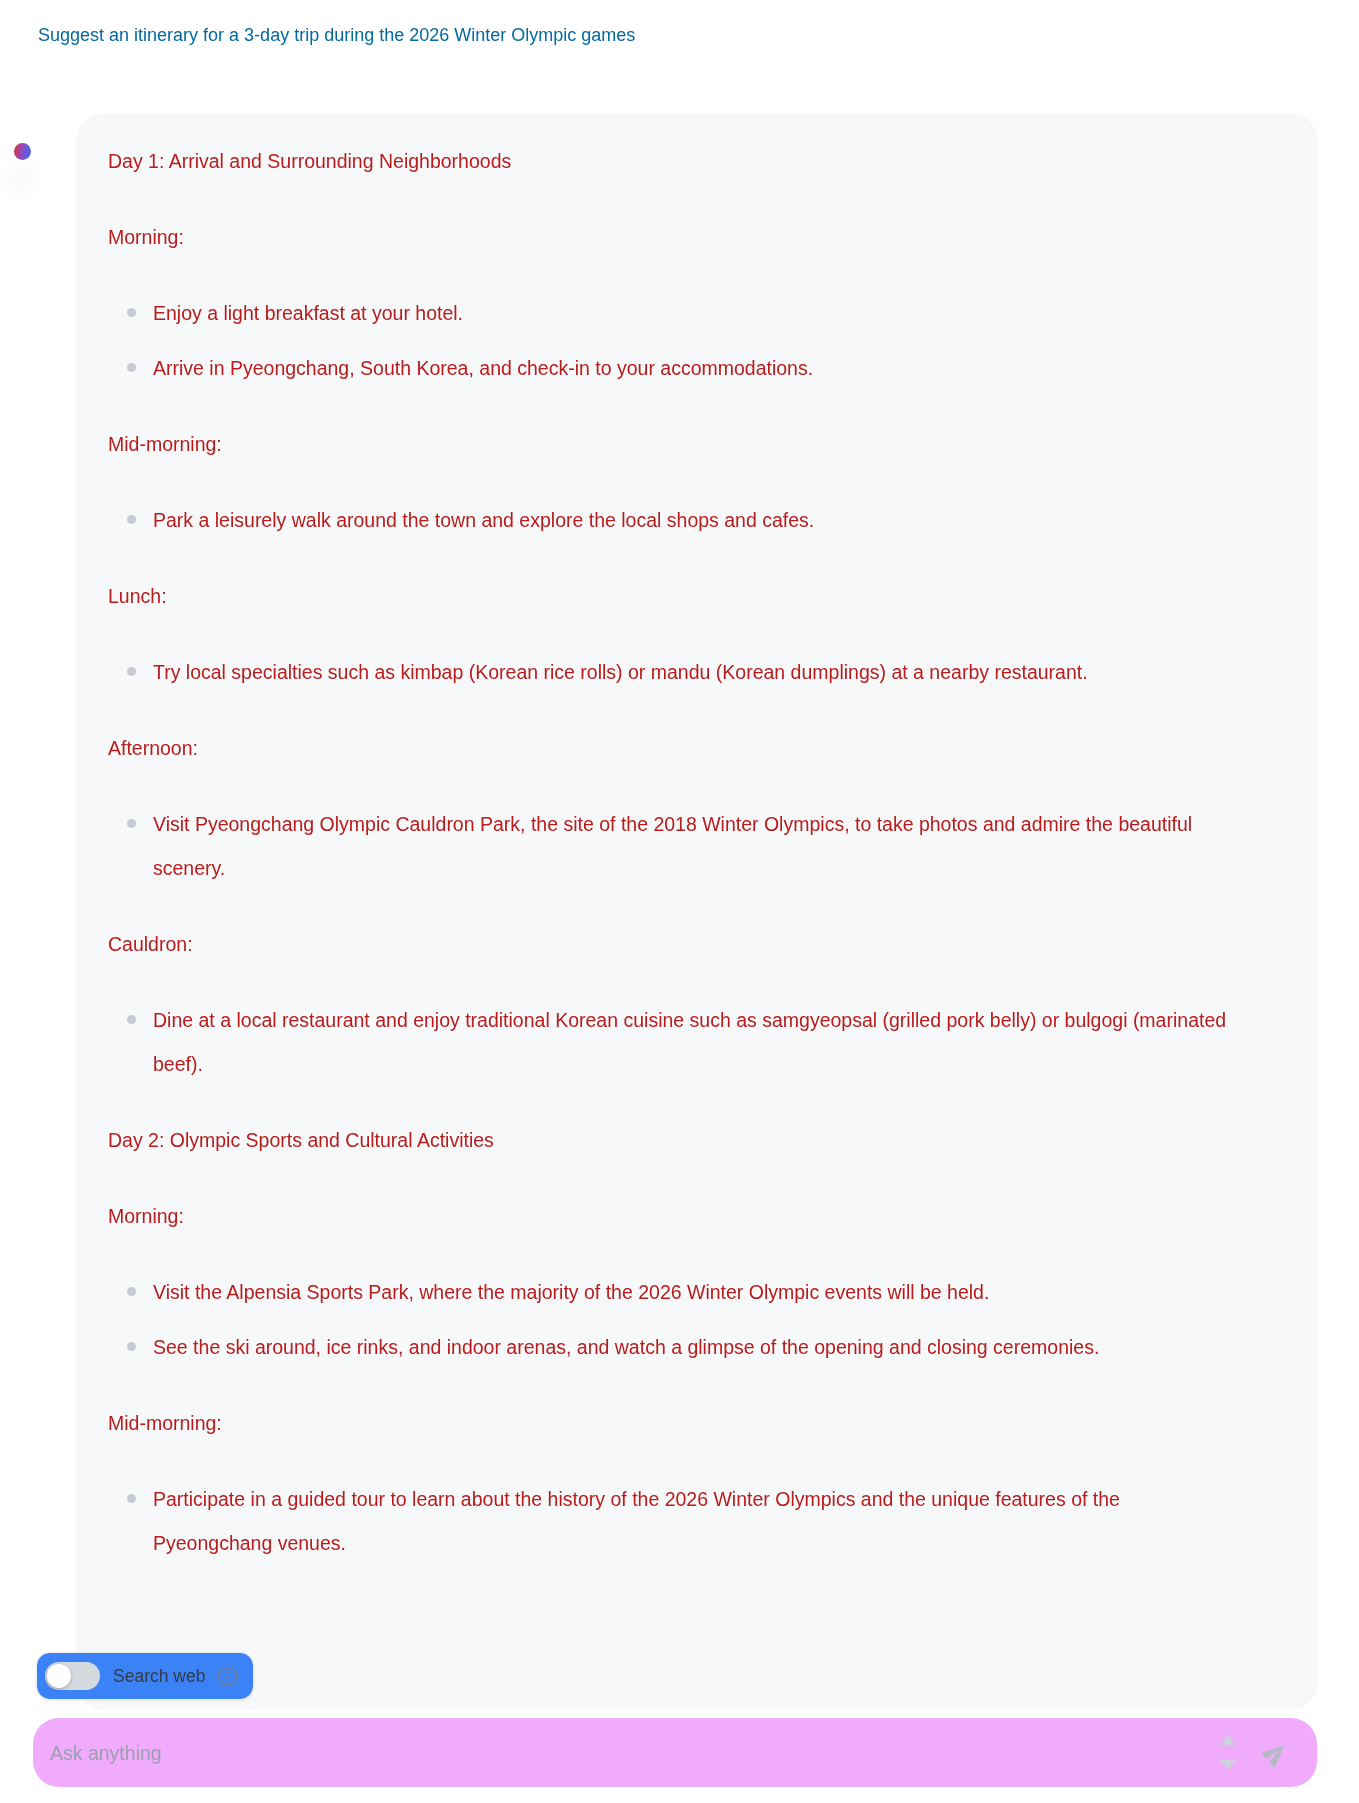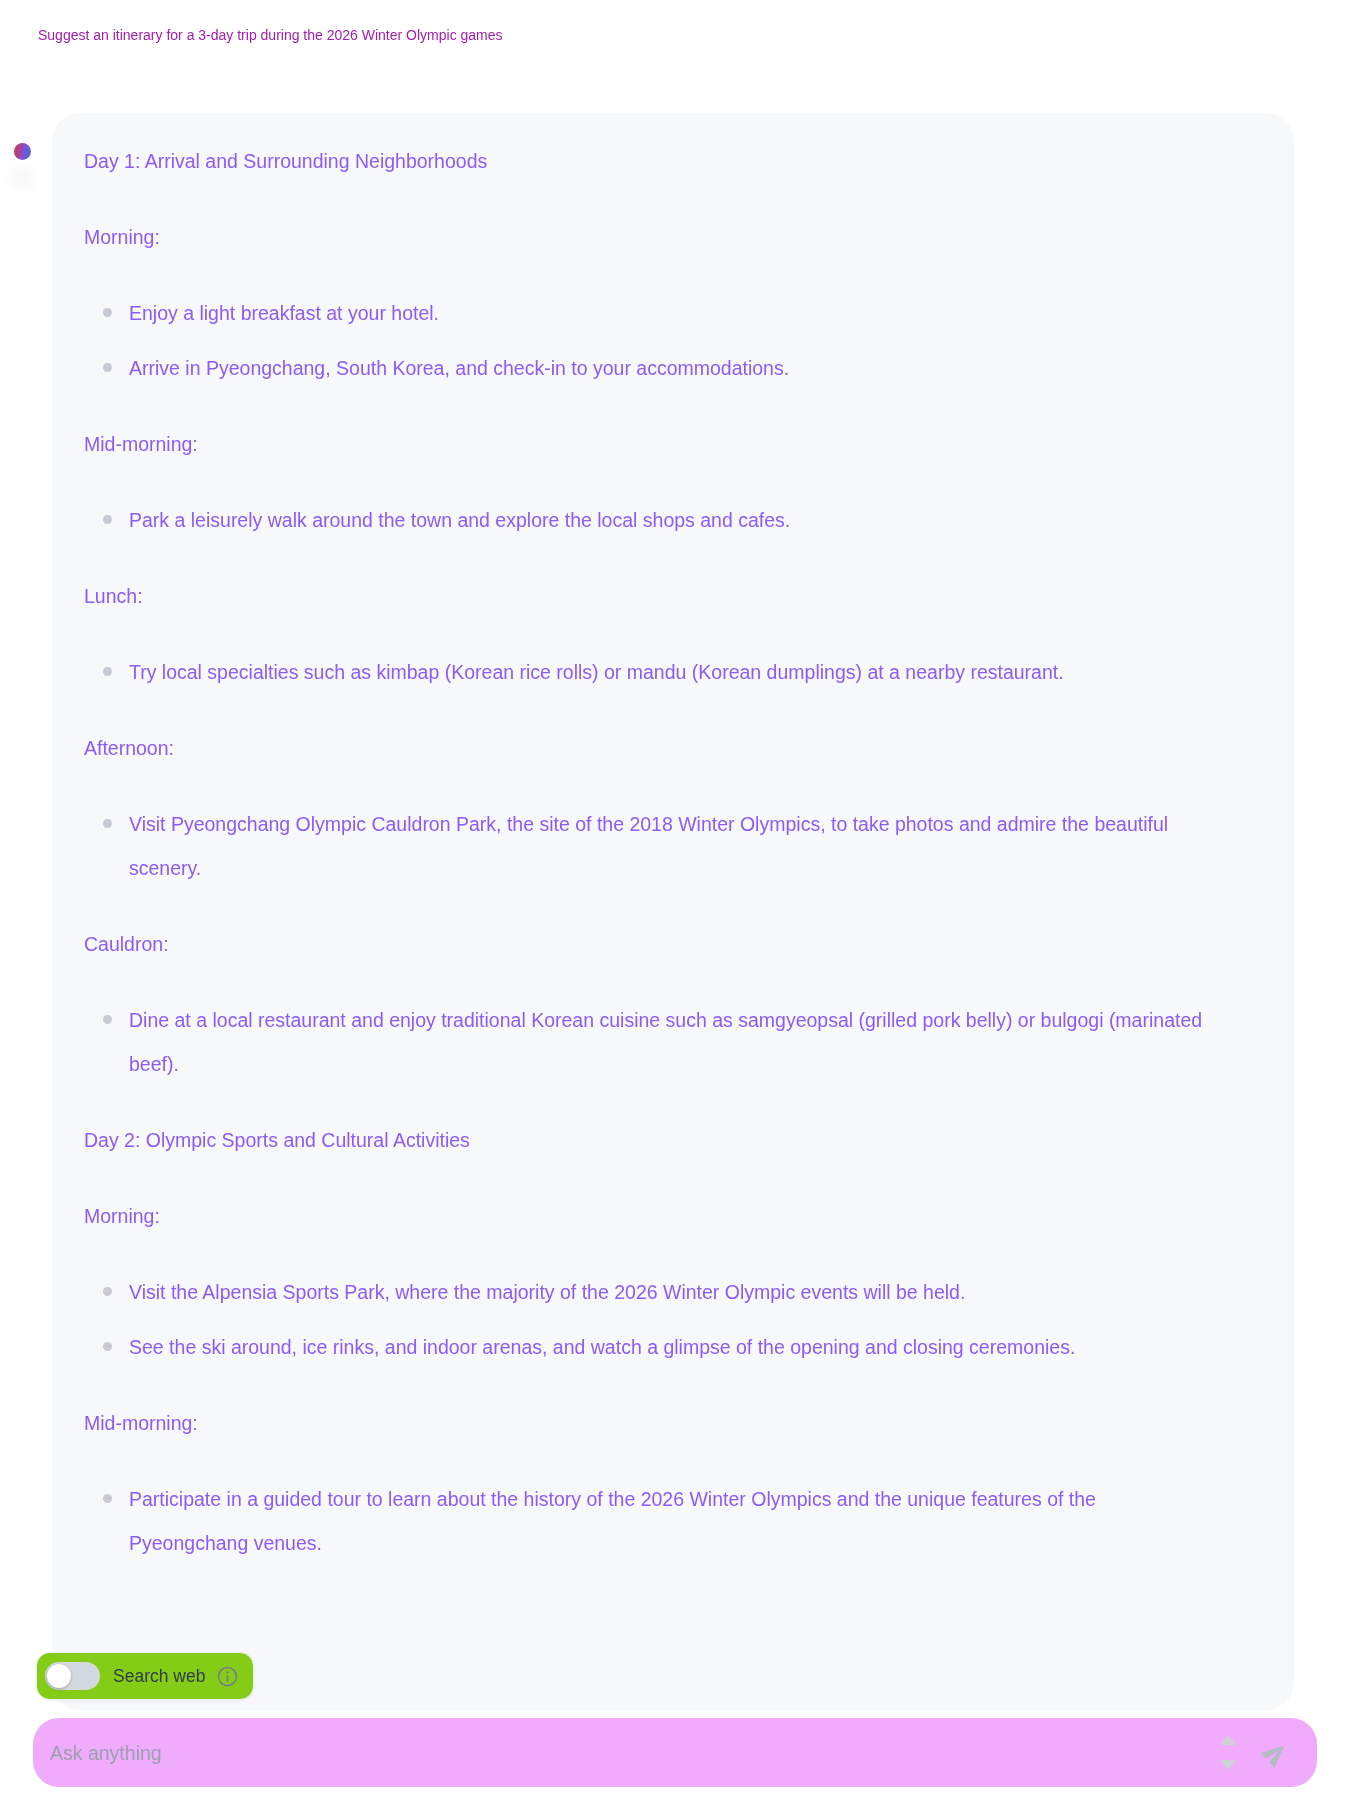--- a/index.html
+++ b/index.html
@@ -5,48 +5,48 @@
   html,body{margin:0;padding:0;}
   body{
     width:1359px;height:1803px;position:relative;overflow:hidden;
     background:#ffffff;
     font-family:"Liberation Sans", sans-serif;
     -webkit-font-smoothing:antialiased;
   }
   
   .prompt{
     position:absolute;left:38px;top:22px;width:1260px;
-    font-size:14px;line-height:26px;color:#a21caf;
+    font-size:18px;line-height:26px;color:#0369a1;
   }
   
   .avatar{
     position:absolute;left:14px;top:143px;width:17px;height:17px;border-radius:50%;
     background:linear-gradient(100deg,#c93a4e 12%,#8a4bd0 52%,#5465de 82%);
     box-shadow:0 26px 18px -2px rgba(150,158,172,.28);
   }
   
   .card{
-    position:absolute;left:52px;top:113px;width:1242px;height:1597px;
+    position:absolute;left:76px;top:113px;width:1242px;height:1597px;
     background:#f7f8f9;border-radius:28px;box-sizing:border-box;
     padding:26px 42px 60px 32px;overflow:hidden;
-    color:#8b5cf6;font-size:19.5px;line-height:44px;
+    color:#b91c1c;font-size:19.5px;line-height:44px;
   }
   .card p.section{margin:32px 0;}
   .card p.section:first-child{margin-top:0;}
   .card ul{list-style:none;margin:32px 0;padding:0 0 0 45px;}
   .card li{position:relative;max-width:1090px;}
   .card li + li{margin-top:11px;}
   .card li .dot{
     position:absolute;left:-26px;top:17px;width:9px;height:9px;border-radius:50%;
     background:#c6cad2;
   }
   
   .search-pill{
     position:absolute;left:36px;top:1652px;height:48px;z-index:3;
-    background:#84cc16;border:1px solid #ebedf0;border-radius:14px;
+    background:#3b82f6;border:1px solid #ebedf0;border-radius:14px;
     box-shadow:0 1px 3px rgba(20,30,50,.06);
     display:flex;align-items:center;gap:13px;padding:0 15px 0 8px;box-sizing:border-box;
   }
   .toggle{
     position:relative;width:55px;height:28px;border-radius:14px;background:#d4d8df;cursor:pointer;flex:0 0 auto;
   }
   .toggle .knob{
     position:absolute;left:2px;top:2px;width:24px;height:24px;border-radius:50%;
     background:#ffffff;box-shadow:0 1px 3px rgba(0,0,0,.28);
   }

